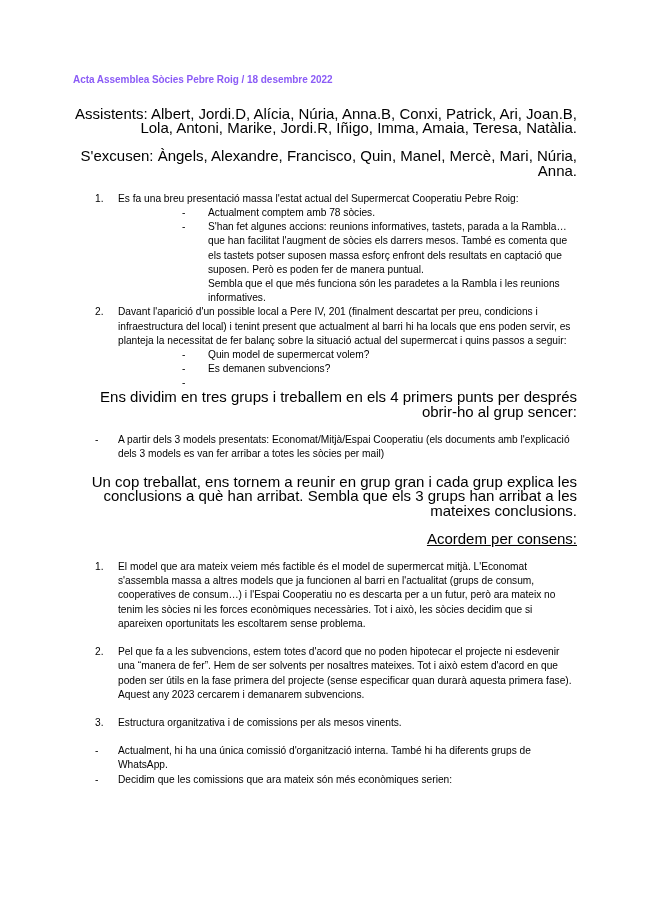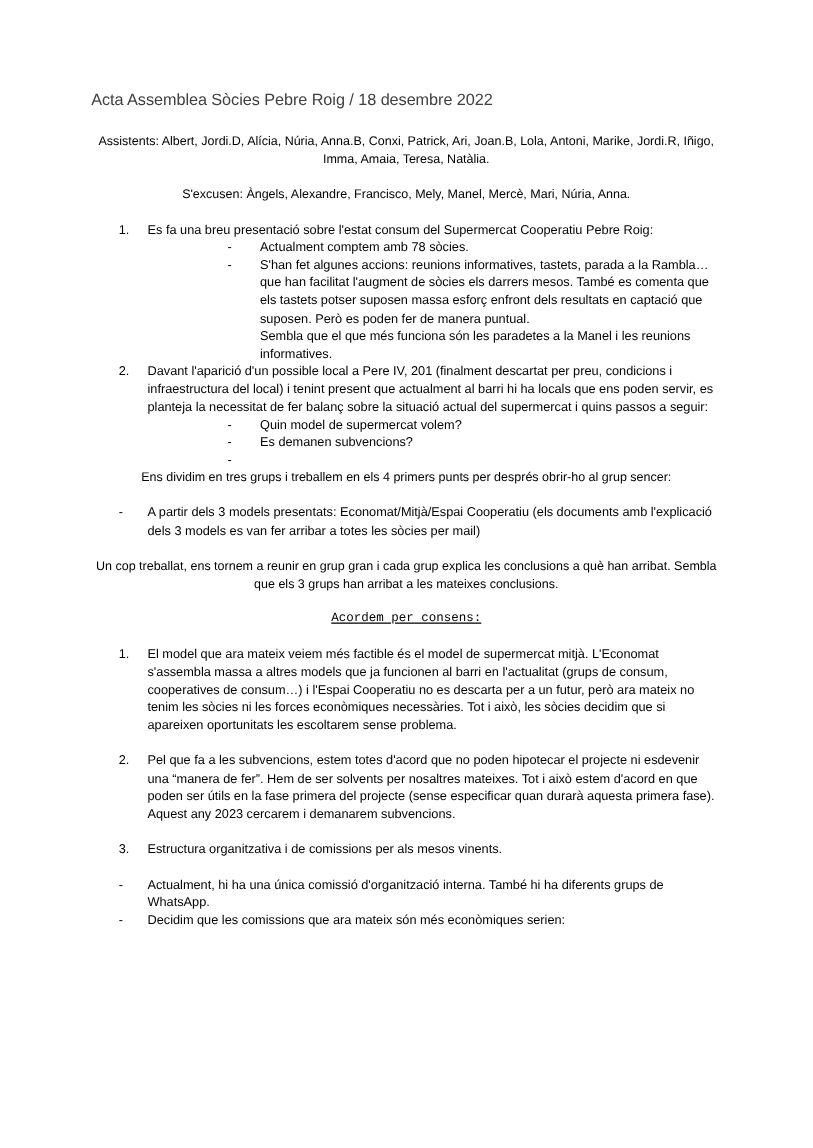--- a/index.html
+++ b/index.html
@@ -16,37 +16,36 @@
   }
   .page {
     position: relative;
     width: 650px;
     height: 918px;
     background: #ffffff;
     box-sizing: border-box;
     padding: 72px 73px 0 73px;
   }
   .doc-title {
-    font-size: 13px;
-    font-weight: normal;
-    color: #404040;
+    font-size: 10px;
+    font-weight: bold;
+    color: #8b5cf6;
     line-height: 16px;
     margin: 0 0 19px 0;
     letter-spacing: -0.05px;
   }
   .para {
-    font-size: 10px;
+    font-size: 15px;
     line-height: 14.2px;
     margin: 0 0 14px 0;
-    text-align: center;
+    text-align: right;
     color: #000000;
   }
   .underlined {
     text-decoration: underline;
-    font-family: Liberation Mono, monospace;
   }
   
   ol.numlist {
     list-style: none;
     margin: 0;
     padding: 0;
   }
   ol.numlist > li {
     position: relative;
     padding-left: 45px;
@@ -110,35 +109,35 @@
 </style>
 </head>
 <body>
 
 <div class="page">
 
   <h1 class="doc-title">Acta Assemblea Sòcies Pebre Roig / 18 desembre 2022</h1>
 
   <p class="para">Assistents: Albert, Jordi.D, Alícia, Núria, Anna.B, Conxi, Patrick, Ari, Joan.B, Lola, Antoni, Marike, Jordi.R, Iñigo, Imma, Amaia, Teresa, Natàlia.</p>
 
-  <p class="para">S'excusen: Àngels, Alexandre, Francisco, Mely, Manel, Mercè, Mari, Núria, Anna.</p>
+  <p class="para">S'excusen: Àngels, Alexandre, Francisco, Quin, Manel, Mercè, Mari, Núria, Anna.</p>
 
   <ol class="numlist">
     <li>
       <span class="marker">1.</span>
-      <span>Es fa una breu presentació sobre l'estat consum del Supermercat Cooperatiu Pebre Roig:</span>
+      <span>Es fa una breu presentació massa l'estat actual del Supermercat Cooperatiu Pebre Roig:</span>
       <ul class="dashlist">
         <li>
           <span class="marker">-</span>
           <span>Actualment comptem amb 78 sòcies.</span>
         </li>
         <li>
           <span class="marker">-</span>
           <span>S'han fet algunes accions: reunions informatives, tastets, parada a la Rambla… que han facilitat l'augment de sòcies els darrers mesos. També es comenta que els tastets potser suposen massa esforç enfront dels resultats en captació que suposen. Però es poden fer de manera puntual.</span>
-          <span class="cont">Sembla que el que més funciona són les paradetes a la Manel i les reunions informatives.</span>
+          <span class="cont">Sembla que el que més funciona són les paradetes a la Rambla i les reunions informatives.</span>
         </li>
       </ul>
     </li>
 
     <li>
       <span class="marker">2.</span>
       <span>Davant l'aparició d'un possible local a Pere IV, 201 (finalment descartat per preu, condicions i infraestructura del local) i tenint present que actualment al barri hi ha locals que ens poden servir, es planteja la necessitat de fer balanç sobre la situació actual del supermercat i quins passos a seguir:</span>
       <ul class="dashlist">
         <li>
           <span class="marker">-</span>

